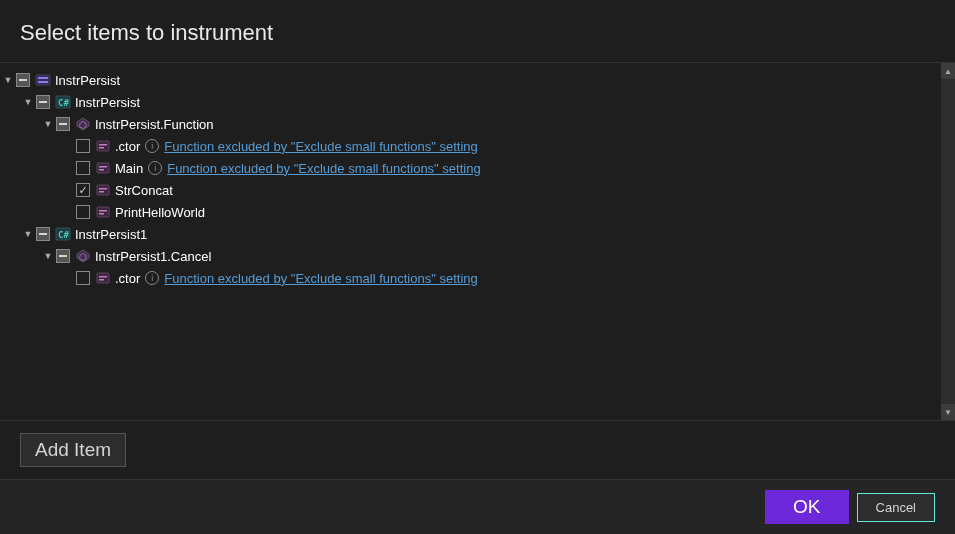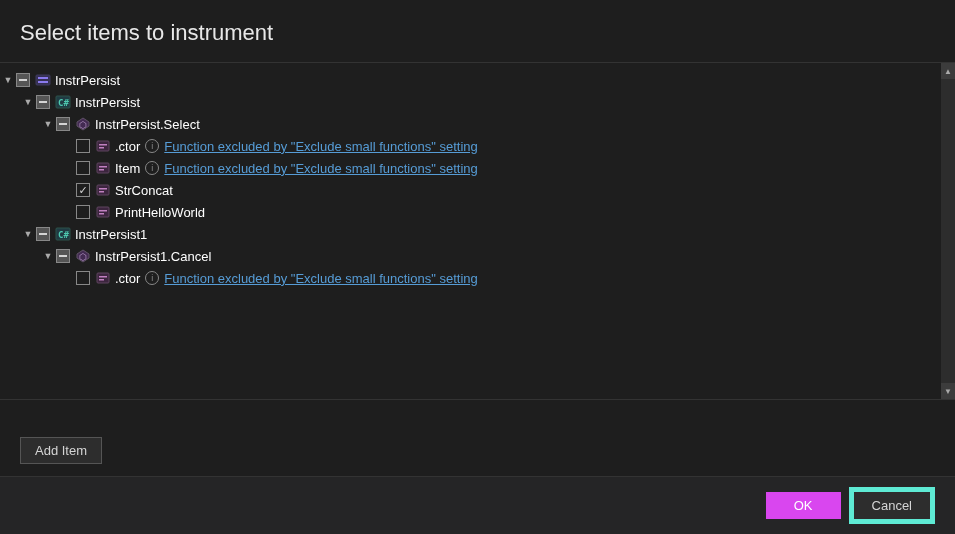--- a/index.html
+++ b/index.html
@@ -144,45 +144,44 @@
       align-items: center;
       padding: 12px 20px;
       background: #1e1e1e;
     }
     .add-item-btn {
       background: #2d2d2d;
       color: #d4d4d4;
       border: 1px solid #555;
       padding: 5px 14px;
       cursor: pointer;
-      font-size: 13px;
-      margin-top: 25px;
+      font-size: 19px;
     }
     .footer {
       display: flex;
       justify-content: flex-end;
       align-items: center;
       padding: 10px 20px;
       gap: 8px;
       background: #252526;
       border-top: 1px solid #333;
     }
     .btn-ok {
-      background: #d946ef;
+      background: #6d28d9;
       color: #fff;
       border: none;
       padding: 6px 28px;
-      font-size: 13px;
+      font-size: 19px;
       cursor: pointer;
       min-width: 70px;
     }
     .btn-cancel {
       background: #2d2d2d;
       color: #d4d4d4;
-      border: 5px solid #5eead4;
+      border: 1px solid #5eead4;
       padding: 6px 18px;
       font-size: 13px;
       cursor: pointer;
       min-width: 70px;
     }
 
     
     .svg-icon { width: 16px; height: 16px; }
   </style>
 </head>
@@ -222,21 +221,21 @@
         <div class="tree-row">
           <span class="indent" style="width: 40px;"></span>
           <span class="expander expanded"></span>
           <span class="checkbox indeterminate"></span>
           <span class="node-icon icon-class">
             <svg class="svg-icon" viewBox="0 0 16 16" fill="none" xmlns="http://www.w3.org/2000/svg">
       <polygon points="8,2 14,6 14,10 8,14 2,10 2,6" fill="#7b3fa0" opacity="0.4" stroke="#c0a0d0" stroke-width="1"></polygon>
       <text x="4" y="12" font-family="monospace" font-size="9" fill="#c0a0d0">⬡</text>
     </svg>
           </span>
-          <span class="node-label">InstrPersist.Select</span>
+          <span class="node-label">InstrPersist.Function</span>
         </div>
         <div class="tree-row">
           <span class="indent" style="width: 60px;"></span>
           <span class="expander leaf"></span>
           <span class="checkbox unchecked"></span>
           <span class="node-icon icon-method">
             <svg class="svg-icon" viewBox="0 0 16 16" fill="none" xmlns="http://www.w3.org/2000/svg">
       <rect x="2" y="3" width="12" height="10" rx="1" fill="#6a3070" opacity="0.4" stroke="#c080c0" stroke-width="1"></rect>
       <rect x="4" y="6" width="8" height="1.5" fill="#c080c0"></rect>
       <rect x="4" y="9" width="5" height="1.5" fill="#c080c0"></rect>
@@ -250,21 +249,21 @@
           <span class="indent" style="width: 60px;"></span>
           <span class="expander leaf"></span>
           <span class="checkbox unchecked"></span>
           <span class="node-icon icon-method">
             <svg class="svg-icon" viewBox="0 0 16 16" fill="none" xmlns="http://www.w3.org/2000/svg">
       <rect x="2" y="3" width="12" height="10" rx="1" fill="#6a3070" opacity="0.4" stroke="#c080c0" stroke-width="1"></rect>
       <rect x="4" y="6" width="8" height="1.5" fill="#c080c0"></rect>
       <rect x="4" y="9" width="5" height="1.5" fill="#c080c0"></rect>
     </svg>
           </span>
-          <span class="node-label">Item</span>
+          <span class="node-label">Main</span>
           <span class="info-icon">i</span>
           <span class="excluded-link">Function excluded by "Exclude small functions" setting</span>
         </div>
         <div class="tree-row">
           <span class="indent" style="width: 60px;"></span>
           <span class="expander leaf"></span>
           <span class="checkbox checked"></span>
           <span class="node-icon icon-method">
             <svg class="svg-icon" viewBox="0 0 16 16" fill="none" xmlns="http://www.w3.org/2000/svg">
       <rect x="2" y="3" width="12" height="10" rx="1" fill="#6a3070" opacity="0.4" stroke="#c080c0" stroke-width="1"></rect>

